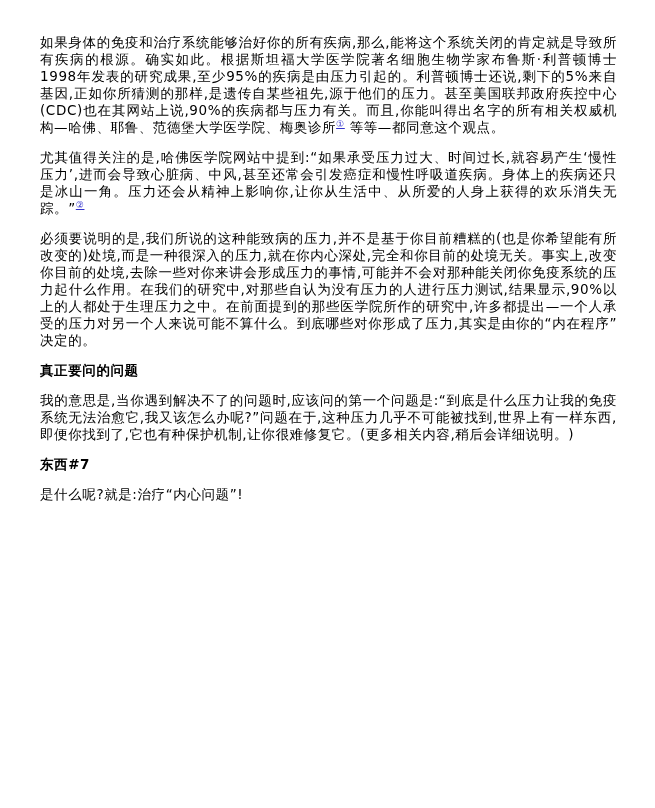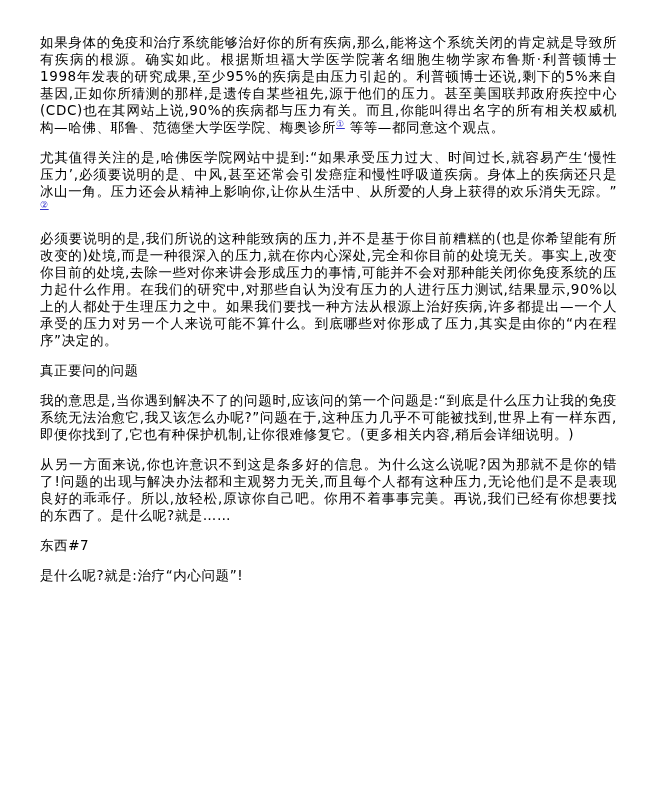--- a/index.html
+++ b/index.html
@@ -19,39 +19,38 @@
   }
   .doc p{margin:0 0 13px 0;}
   .fn{
     color:#3333cc;
     font-size:9px;
     vertical-align:super;
     line-height:0;
     text-decoration:underline;
     cursor:pointer;
   }
-  .section-heading{font-weight:normal;}
+  .section-heading{font-weight:bold;}
 </style>
 </head>
 <body>
 
 <div class="doc">
 
   <p><span>如果身体的免疫和治疗系统能够治好你的所有疾病,那么,能将这个系统关闭的肯定就是导致所有疾病的根源。确实如此。根据斯坦福大学医学院著名细胞生物学家布鲁斯·利普顿博士1998年发表的研究成果,至少95%的疾病是由压力引起的。利普顿博士还说,剩下的5%来自基因,正如你所猜测的那样,是遗传自某些祖先,源于他们的压力。甚至美国联邦政府疾控中心(CDC)也在其网站上说,90%的疾病都与压力有关。而且,你能叫得出名字的所有相关权威机构—哈佛、耶鲁、范德堡大学医学院、梅奥诊所</span><sup class="fn">①</sup><span> 等等—都同意这个观点。</span></p>
 
-  <p><span>尤其值得关注的是,哈佛医学院网站中提到:“如果承受压力过大、时间过长,就容易产生‘慢性压力’,必须要说明的是、中风,甚至还常会引发癌症和慢性呼吸道疾病。身体上的疾病还只是冰山一角。压力还会从精神上影响你,让你从生活中、从所爱的人身上获得的欢乐消失无踪。”</span><sup class="fn">②</sup></p>
+  <p><span>尤其值得关注的是,哈佛医学院网站中提到:“如果承受压力过大、时间过长,就容易产生‘慢性压力’,进而会导致心脏病、中风,甚至还常会引发癌症和慢性呼吸道疾病。身体上的疾病还只是冰山一角。压力还会从精神上影响你,让你从生活中、从所爱的人身上获得的欢乐消失无踪。”</span><sup class="fn">②</sup></p>
 
 
 
-  <p>必须要说明的是,我们所说的这种能致病的压力,并不是基于你目前糟糕的(也是你希望能有所改变的)处境,而是一种很深入的压力,就在你内心深处,完全和你目前的处境无关。事实上,改变你目前的处境,去除一些对你来讲会形成压力的事情,可能并不会对那种能关闭你免疫系统的压力起什么作用。在我们的研究中,对那些自认为没有压力的人进行压力测试,结果显示,90%以上的人都处于生理压力之中。如果我们要找一种方法从根源上治好疾病,许多都提出—一个人承受的压力对另一个人来说可能不算什么。到底哪些对你形成了压力,其实是由你的“内在程序”决定的。</p>
+  <p>必须要说明的是,我们所说的这种能致病的压力,并不是基于你目前糟糕的(也是你希望能有所改变的)处境,而是一种很深入的压力,就在你内心深处,完全和你目前的处境无关。事实上,改变你目前的处境,去除一些对你来讲会形成压力的事情,可能并不会对那种能关闭你免疫系统的压力起什么作用。在我们的研究中,对那些自认为没有压力的人进行压力测试,结果显示,90%以上的人都处于生理压力之中。在前面提到的那些医学院所作的研究中,许多都提出—一个人承受的压力对另一个人来说可能不算什么。到底哪些对你形成了压力,其实是由你的“内在程序”决定的。</p>
 
   <p class="section-heading">真正要问的问题</p>
 
   <p>我的意思是,当你遇到解决不了的问题时,应该问的第一个问题是:“到底是什么压力让我的免疫系统无法治愈它,我又该怎么办呢?”问题在于,这种压力几乎不可能被找到,世界上有一样东西,即便你找到了,它也有种保护机制,让你很难修复它。(更多相关内容,稍后会详细说明。)</p>
 
-  <p>从另一方面来说,你也许意识不到这是条多好的信息。为什么这么说呢?因为那就不是你的错了!问题的出现与解决办法都和主观努力无关,而且每个人都有这种压力,无论他们是不是表现良好的乖乖仔。所以,放轻松,原谅你自己吧。你用不着事事完美。再说,我们已经有你想要找的东西了。是什么呢?就是……</p>
 
   <p class="section-heading">东西#7</p>
 
 
   <p>是什么呢?就是:治疗“内心问题”!</p>
 
 </div>
 
 </body></html>

